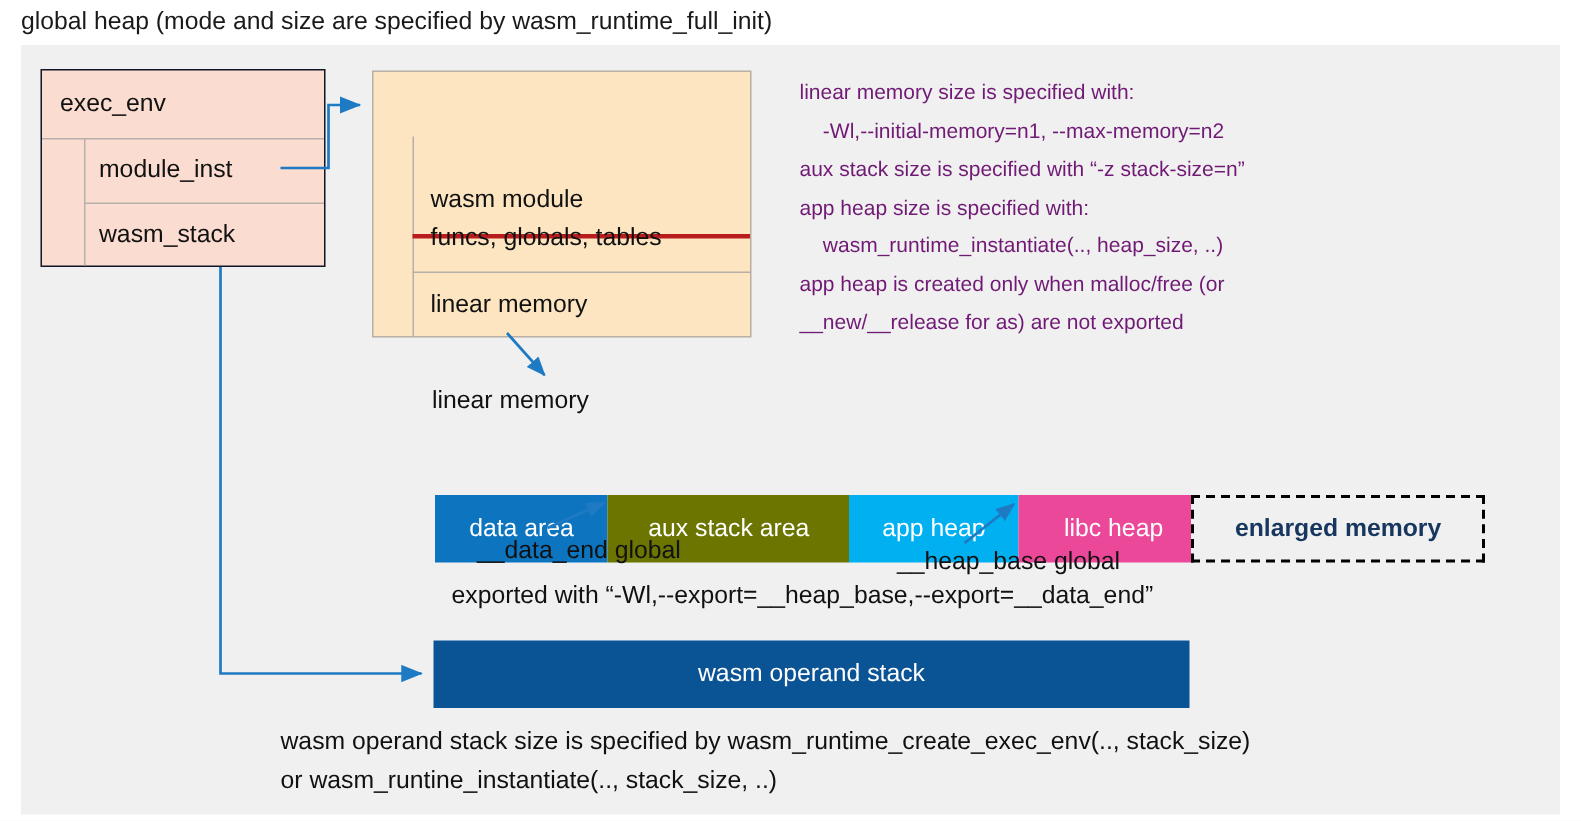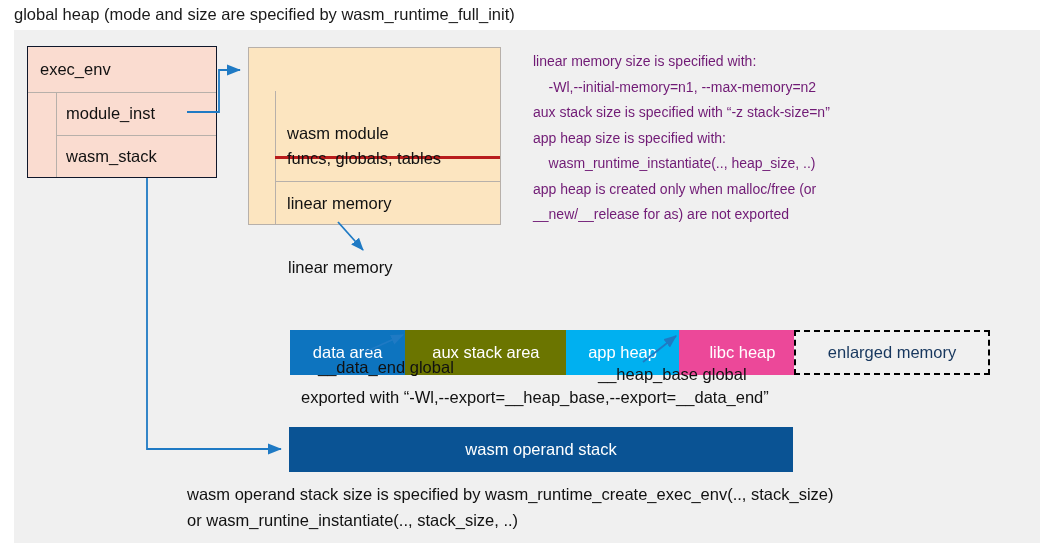--- a/index.html
+++ b/index.html
@@ -83,21 +83,21 @@
   }
   .membar{
     position:absolute;left:290px;top:288px;height:45px;
     display:flex;align-items:stretch;
   }
   .seg{
     display:flex;align-items:center;justify-content:center;
     color:#ffffff;font-size:16.5px;box-sizing:border-box;white-space:nowrap;
   }
   .seg.dashed{
-    background:#f0f0f0;border:2.5px dashed #000000;color:#17375e;
+    background:#f0f0f0;border:2.5px dashed #000000;color:#17375e;font-weight:bold;
   }
 
   
   .ann{position:absolute;font-size:16.5px;color:#111;white-space:nowrap;}
   .ann.dataend{left:318px;top:358px;}
   .ann.heapbase{left:598px;top:365px;}
   .ann.exported{left:301px;top:388px;}
 
   
   .opstack{

